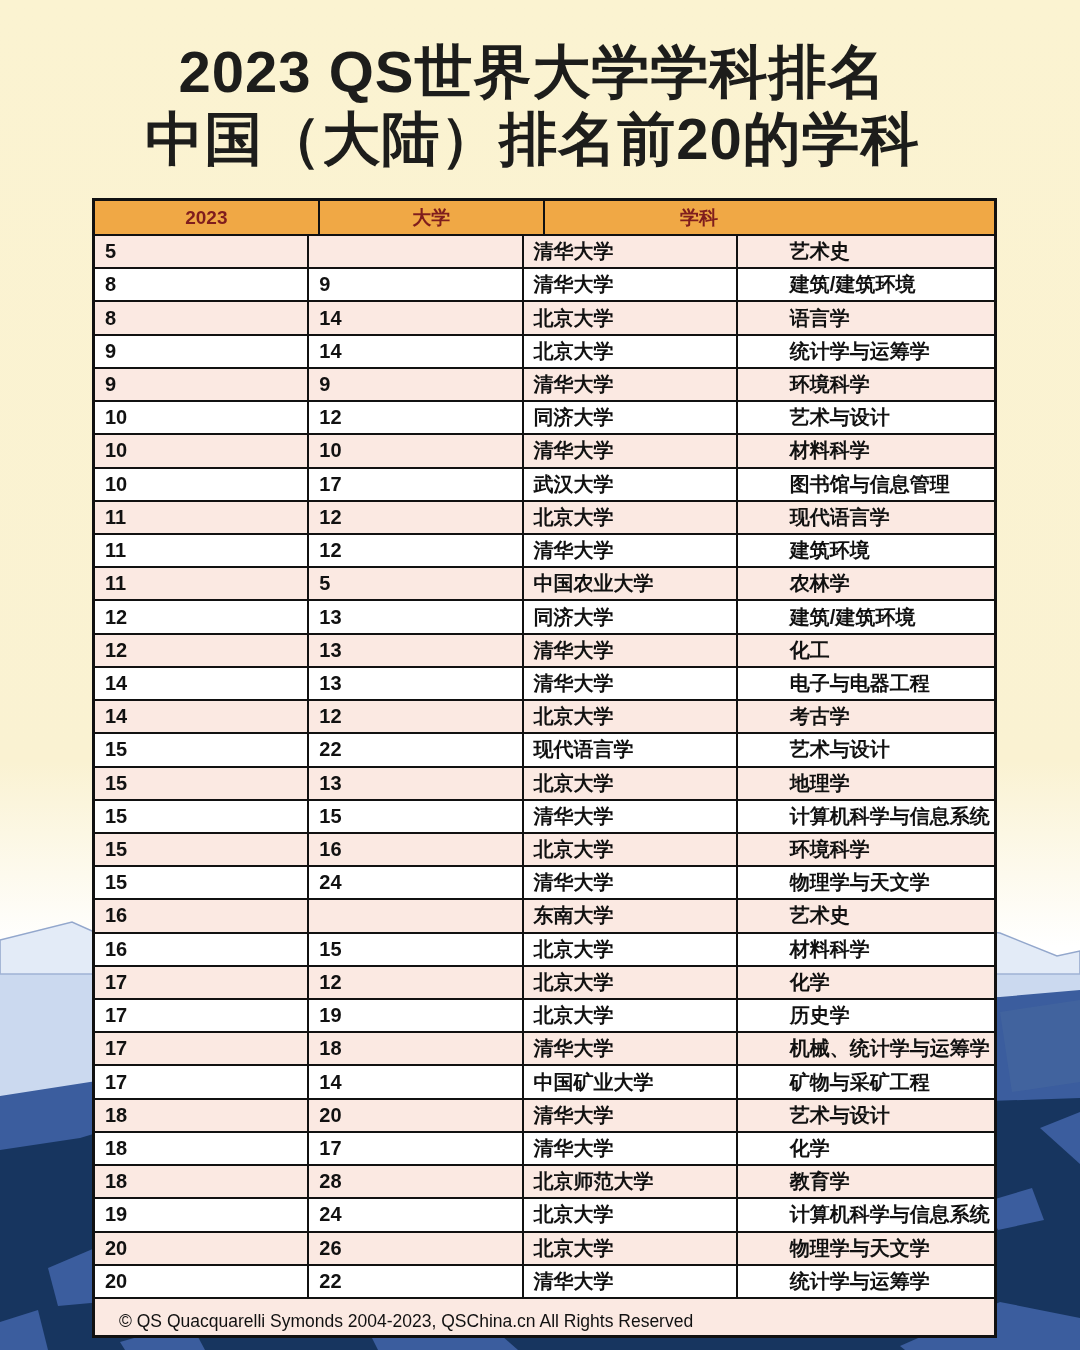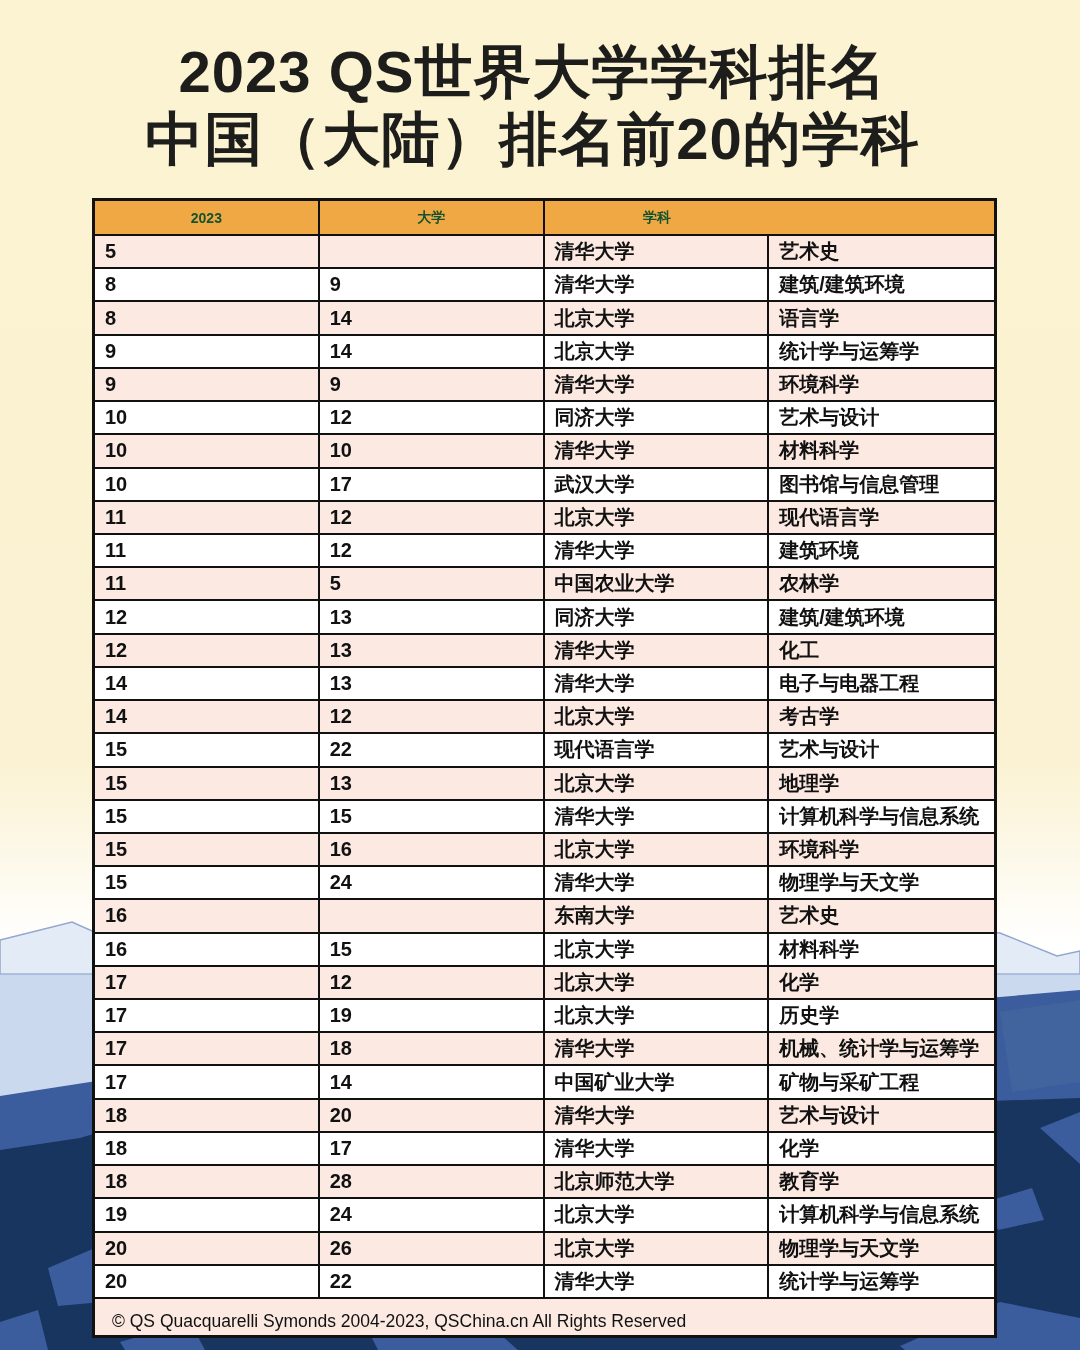--- a/index.html
+++ b/index.html
@@ -16,39 +16,39 @@
   }
   .table-wrap{
     position:absolute;left:92px;top:198px;width:905px;height:1140px;
     display:flex;flex-direction:column;
     border:3px solid #111111;background:#FFFFFF;box-sizing:border-box;
   }
   .thead{
     flex:0 0 33px;display:flex;background:#F0A845;
   }
   .thead .tcell{
-    justify-content:center;color:#14532d;font-size:14px;padding-left:0;
+    justify-content:center;color:#7f1d1d;font-size:19px;padding-left:0;
   }
   .rows{flex:1 1 auto;display:flex;flex-direction:column;}
   .trow{flex:1 1 0;display:flex;border-top:2px solid #111111;background:#FFFFFF;}
   .trow.pink{background:#FBE9E2;}
   .tcell{
     width:25%;box-sizing:border-box;display:flex;align-items:center;
     border-right:2px solid #111111;padding-left:10px;
     font-weight:bold;font-size:20px;color:#111111;
     white-space:nowrap;overflow:hidden;
   }
-  .tcell:last-child{border-right:none;}
+  .tcell:last-child{border-right:none;margin-left:42px;}
   .tfoot{
     flex:0 0 36px;border-top:2px solid #111111;background:#FBE9E2;
     display:flex;align-items:flex-end;
   }
   .tfoot .copyright{
     font-size:17.5px;font-weight:normal;color:#111111;
-    padding:0 0 3px 17px;white-space:nowrap;
+    padding:0 0 3px 24px;white-space:nowrap;
   }
 </style>
 </head>
 <body>
 
 <svg class="bg-svg" viewBox="0 0 1080 1350" preserveAspectRatio="none">
   <defs>
     <linearGradient id="sky" x1="0" y1="0" x2="0" y2="1">
       <stop offset="0" stop-color="#FBF3D1"></stop>
       <stop offset="0.78" stop-color="#FAF2D2"></stop>

